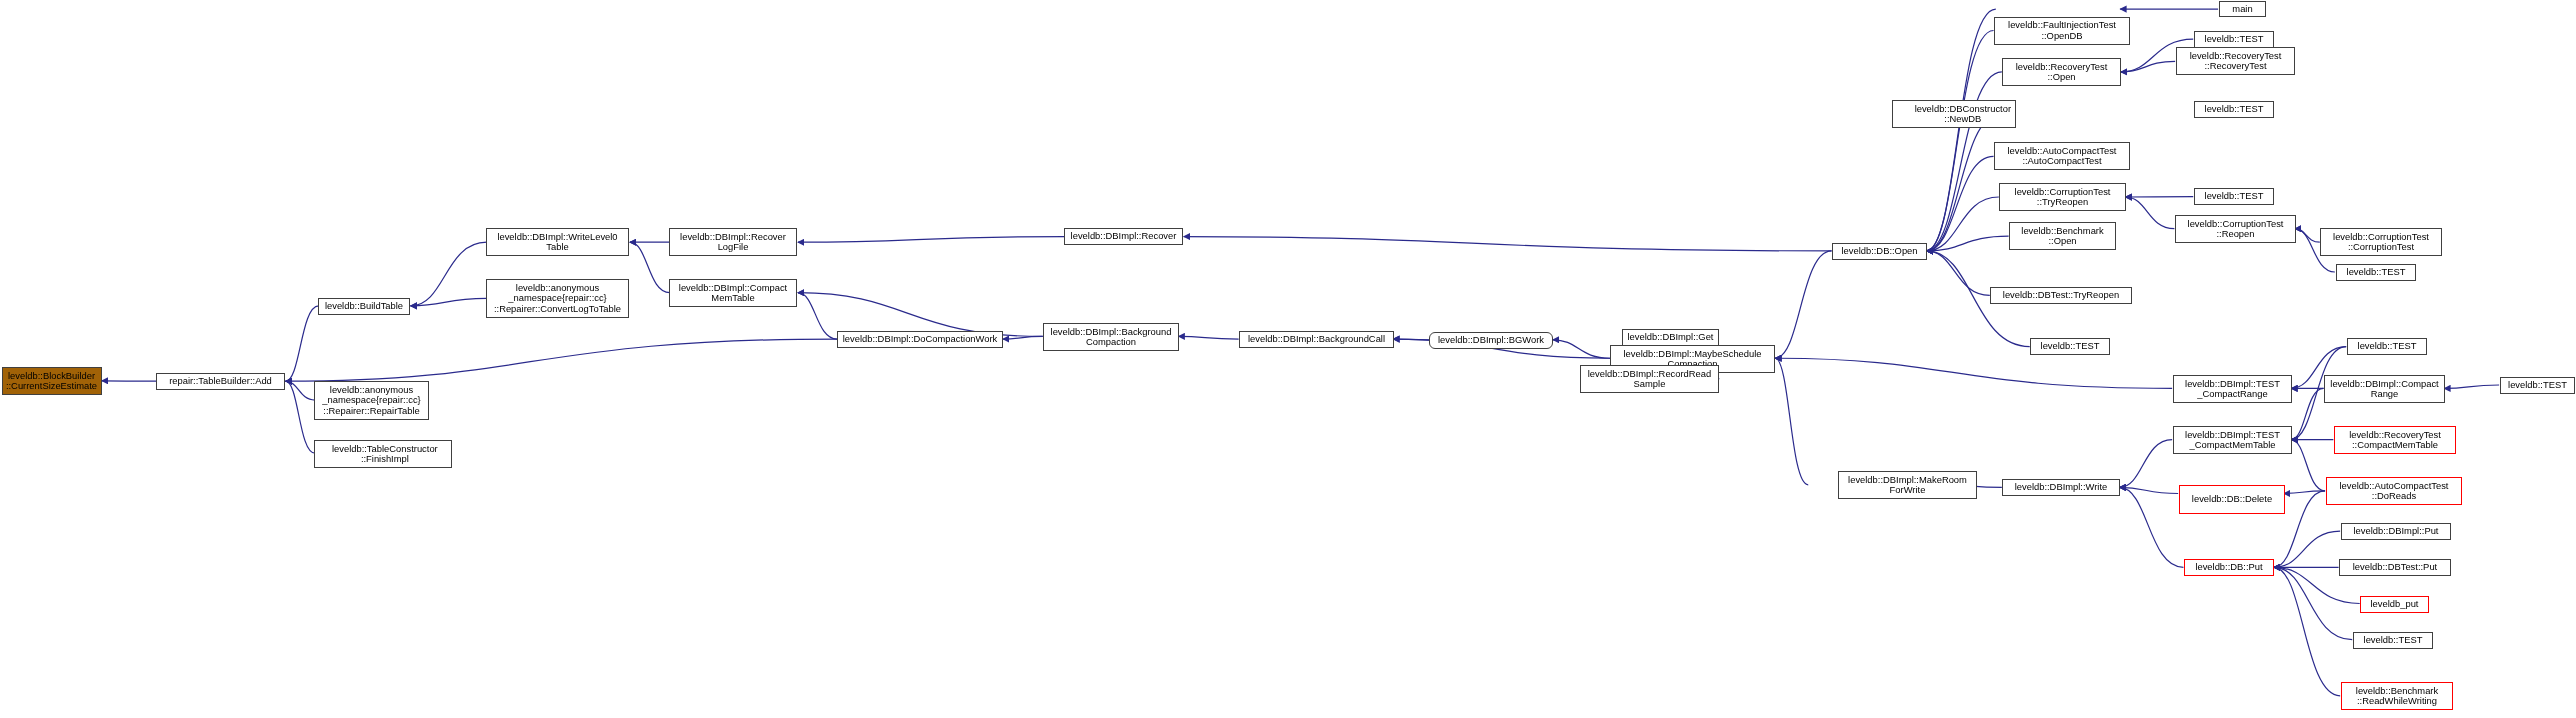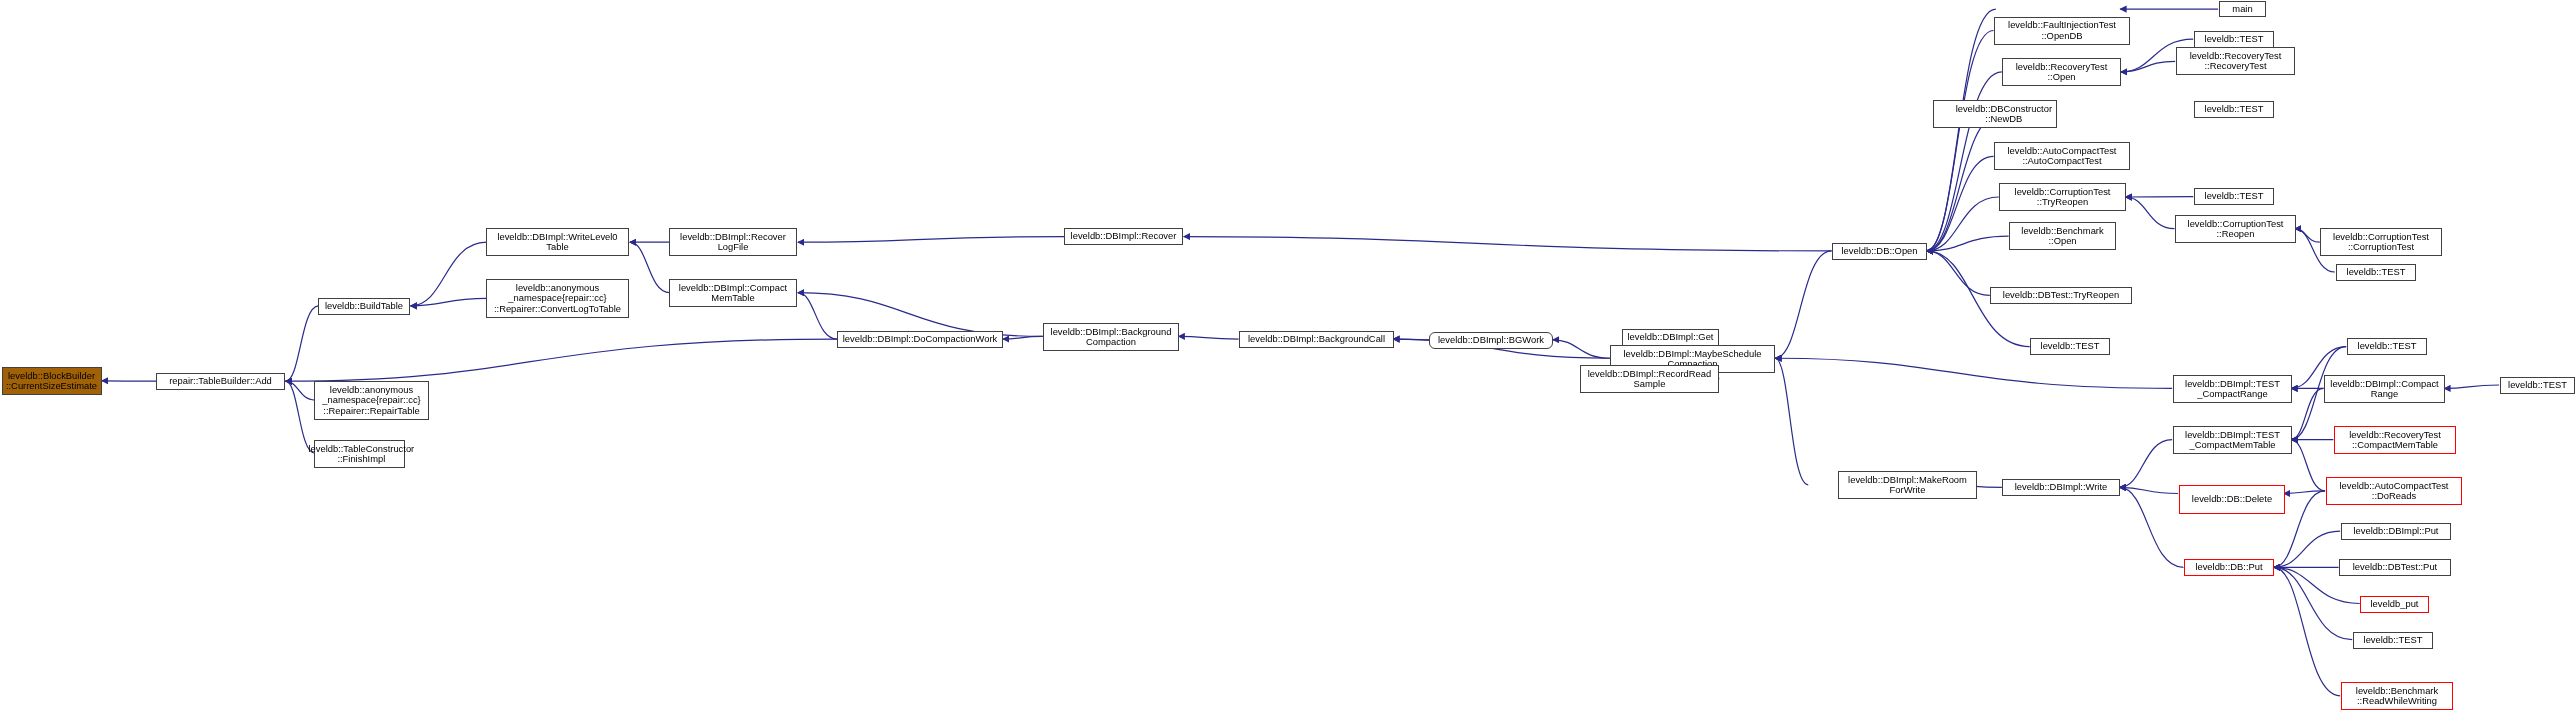--- a/index.html
+++ b/index.html
@@ -85,21 +85,21 @@
       </g>
   </svg>
   <div id="node-layer">
       <div class="node gray" style="left: 1.5px; top: 367px; width: 100px; height: 28px;">leveldb::BlockBuilder
 ::CurrentSizeEstimate</div>
       <div class="node thick" style="left: 156px; top: 373px; width: 129px; height: 16.6px;">repair::TableBuilder::Add</div>
       <div class="node" style="left: 318px; top: 298px; width: 92px; height: 16.6px;">leveldb::BuildTable</div>
       <div class="node" style="left: 314px; top: 381px; width: 115px; height: 39px;">leveldb::anonymous
 _namespace{repair::cc}
 ::Repairer::RepairTable</div>
-      <div class="node" style="left: 314px; top: 440px; width: 91px; height: 28px; padding-left: 6px;">leveldb::TableConstructor
+      <div class="node" style="left: 314px; top: 440px; width: 138px; height: 28px; padding-left: 6px;">leveldb::TableConstructor
 ::FinishImpl</div>
       <div class="node" style="left: 486px; top: 279px; width: 143px; height: 39px;">leveldb::anonymous
 _namespace{repair::cc}
 ::Repairer::ConvertLogToTable</div>
       <div class="node" style="left: 486px; top: 228px; width: 143px; height: 28px;">leveldb::DBImpl::WriteLevel0
 Table</div>
       <div class="node" style="left: 669px; top: 228px; width: 128px; height: 28px;">leveldb::DBImpl::Recover
 LogFile</div>
       <div class="node" style="left: 669px; top: 279px; width: 128px; height: 28px;">leveldb::DBImpl::Compact
 MemTable</div>
@@ -119,21 +119,21 @@
       <div class="node thick" style="left: 1832px; top: 243px; width: 95px; height: 16.6px;">leveldb::DB::Open</div>
       <div class="node" style="left: 1996px; top: 17px; width: 124px; height: 16.6px;">leveldb::BM_LogAndApply</div>
       <div class="node" style="left: 2219px; top: 0.8px; width: 47px; height: 16.6px;">main</div>
       <div class="node" style="left: 1994px; top: 16.6px; width: 136px; height: 28px;">leveldb::FaultInjectionTest
 ::OpenDB</div>
       <div class="node" style="left: 2002px; top: 58px; width: 119px; height: 28px;">leveldb::RecoveryTest
 ::Open</div>
       <div class="node" style="left: 2194px; top: 31px; width: 80px; height: 16.6px;">leveldb::TEST</div>
       <div class="node" style="left: 2176px; top: 47px; width: 119px; height: 28px;">leveldb::RecoveryTest
 ::RecoveryTest</div>
-      <div class="node" style="left: 1933px; top: 100px; width: 124px; height: 28px; padding-left: 20px;">leveldb::DBConstructor
+      <div class="node" style="left: 1892px; top: 100px; width: 124px; height: 28px; padding-left: 20px;">leveldb::DBConstructor
 ::NewDB</div>
       <div class="node" style="left: 1994px; top: 142px; width: 136px; height: 28px;">leveldb::AutoCompactTest
 ::AutoCompactTest</div>
       <div class="node" style="left: 2194px; top: 101px; width: 80px; height: 16.6px;">leveldb::TEST</div>
       <div class="node" style="left: 1999px; top: 183px; width: 127px; height: 28px;">leveldb::CorruptionTest
 ::TryReopen</div>
       <div class="node" style="left: 2194px; top: 188px; width: 80px; height: 16.6px;">leveldb::TEST</div>
       <div class="node" style="left: 2175px; top: 215px; width: 121px; height: 28px;">leveldb::CorruptionTest
 ::Reopen</div>
       <div class="node" style="left: 2320px; top: 228px; width: 122px; height: 28px;">leveldb::CorruptionTest

